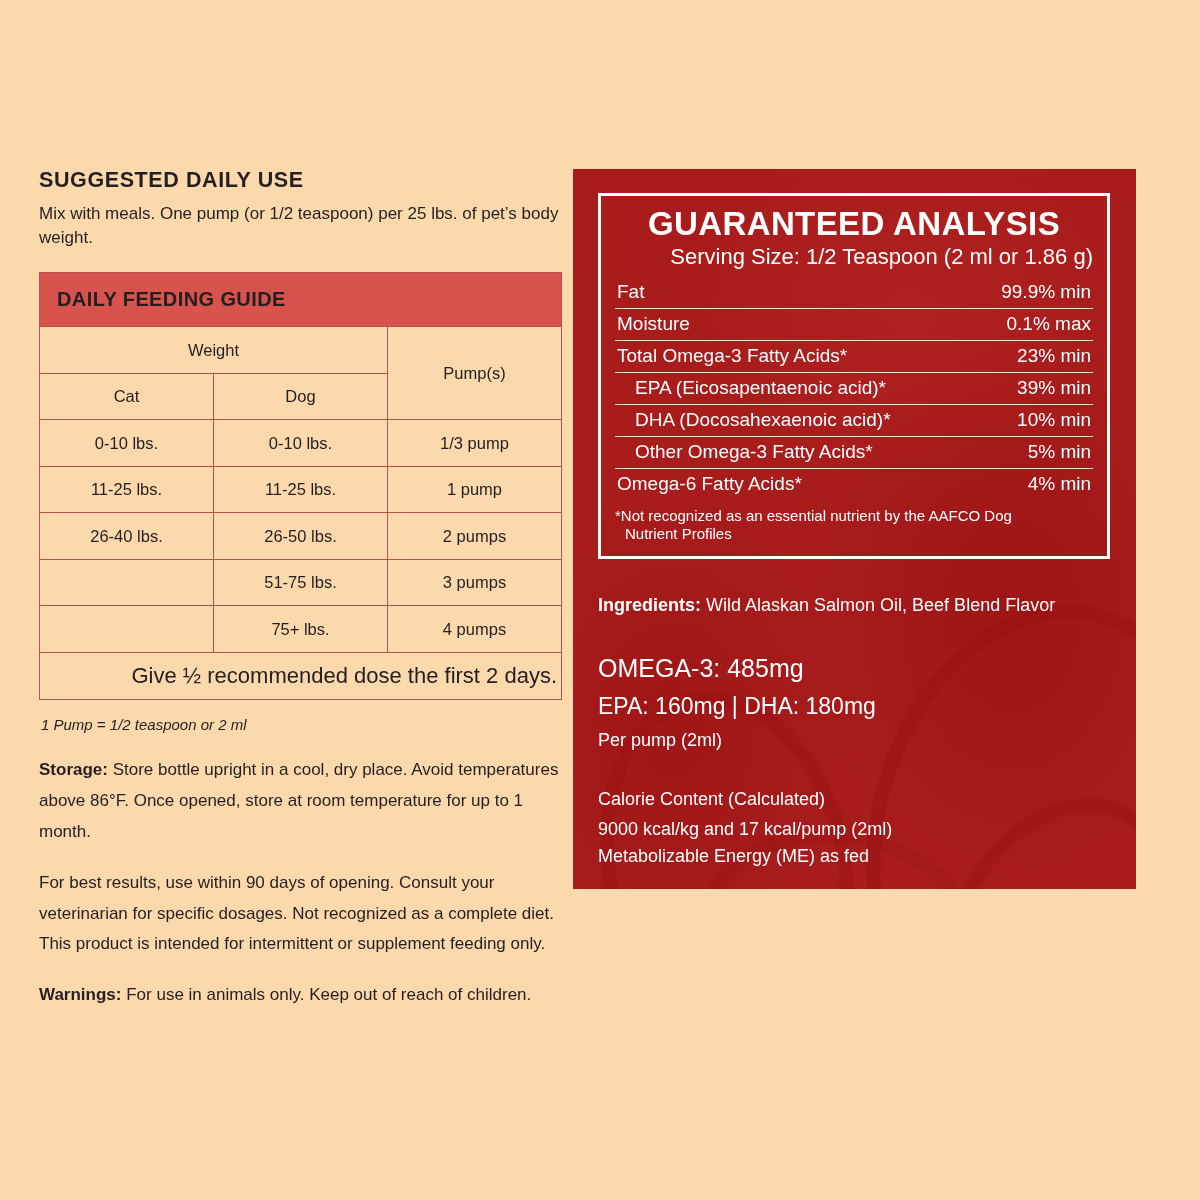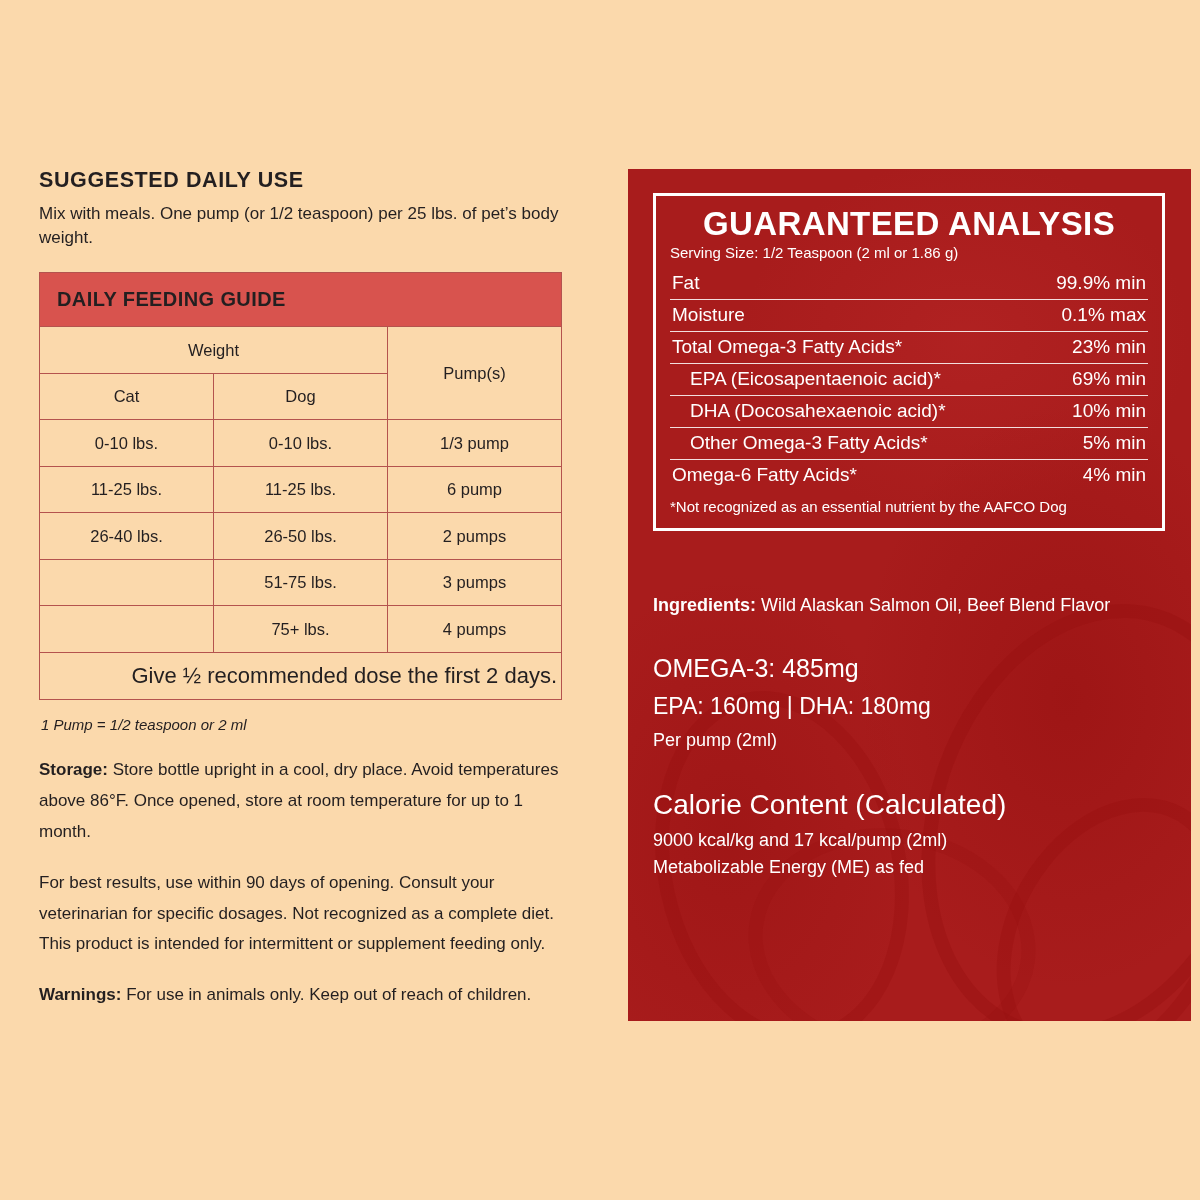--- a/index.html
+++ b/index.html
@@ -89,24 +89,24 @@
     color: #231f20;
     margin: 0 0 20px 0;
     max-width: 522px;
   }
   .para b { font-weight: bold; text-align: right; }
   .para.justify { text-align: justify; }
 
   
   .right-panel {
     position: absolute;
-    left: 628px;
+    left: 573px;
     top: 169px;
     width: 563px;
-    height: 852px;
+    height: 720px;
     background: #a81c1c;
     background:
       radial-gradient(ellipse 300px 420px at 78% 62%, rgba(150,16,16,0.55) 0%, rgba(168,28,28,0) 70%),
       radial-gradient(ellipse 260px 360px at 18% 78%, rgba(150,16,16,0.45) 0%, rgba(168,28,28,0) 72%),
       radial-gradient(ellipse 320px 260px at 60% 20%, rgba(186,40,40,0.45) 0%, rgba(168,28,28,0) 70%),
       #a81c1c;
     overflow: hidden;
   }
   .swirl {
     position: absolute;
@@ -132,22 +132,22 @@
     color: #fff;
     font-size: 33px;
     font-weight: bold;
     letter-spacing: 0.4px;
     text-align: center;
     margin: 0 0 2px 0;
     line-height: 1.08;
   }
   .ga-serving {
     color: #fff;
-    font-size: 15px;
-    text-align: left;
+    font-size: 22px;
+    text-align: right;
     margin: 0 0 7px 0;
   }
   .ga-table {
     width: 100%;
     border-collapse: collapse;
   }
   .ga-table td {
     color: #fff;
     font-size: 19px;
     padding: 4px 2px 5px 2px;
@@ -185,21 +185,21 @@
   .omega-main { font-size: 25px; margin-bottom: 10px; }
   .omega-sub  { font-size: 23px; margin-bottom: 10px; }
   .omega-per  { font-size: 18px; }
 
   .calorie-block {
     position: absolute;
     left: 25px;
     top: 620px;
     color: #fff;
   }
-  .cal-title { font-size: 28px; margin-bottom: 6px; }
+  .cal-title { font-size: 18px; margin-bottom: 6px; }
   .cal-line { font-size: 18px; line-height: 1.5; }
 </style>
 </head>
 <body>
 
 <div class="page">
 
   <div class="left-col">
     <div class="suggested-title">SUGGESTED DAILY USE</div>
     <div class="suggested-desc">Mix with meals. One pump (or 1/2 teaspoon) per 25 lbs. of pet’s body weight.</div>
@@ -218,21 +218,21 @@
         <td>Dog</td>
       </tr>
       <tr>
         <td>0-10 lbs.</td>
         <td>0-10 lbs.</td>
         <td>1/3 pump</td>
       </tr>
       <tr>
         <td>11-25 lbs.</td>
         <td>11-25 lbs.</td>
-        <td>6 pump</td>
+        <td>1 pump</td>
       </tr>
       <tr>
         <td>26-40 lbs.</td>
         <td>26-50 lbs.</td>
         <td>2 pumps</td>
       </tr>
       <tr>
         <td></td>
         <td>51-75 lbs.</td>
         <td>3 pumps</td>
@@ -275,38 +275,39 @@
         <tr>
           <td>Moisture</td>
           <td class="val">0.1% max</td>
         </tr>
         <tr>
           <td>Total Omega-3 Fatty Acids*</td>
           <td class="val">23% min</td>
         </tr>
         <tr>
           <td class="indent">EPA (Eicosapentaenoic acid)*</td>
-          <td class="val">69% min</td>
+          <td class="val">39% min</td>
         </tr>
         <tr>
           <td class="indent">DHA (Docosahexaenoic acid)*</td>
           <td class="val">10% min</td>
         </tr>
         <tr>
           <td class="indent">Other Omega-3 Fatty Acids*</td>
           <td class="val">5% min</td>
         </tr>
         <tr>
           <td>Omega-6 Fatty Acids*</td>
           <td class="val">4% min</td>
         </tr>
       </tbody>
         </table>
       <div class="ga-footnote">
         <span>*Not recognized as an essential nutrient by the AAFCO Dog</span>
+        <span class="ind">Nutrient Profiles</span>
       </div>
     </div>
 
     <div class="ingredients">
       <b>Ingredients:</b><span> Wild Alaskan Salmon Oil, Beef Blend Flavor</span>
     </div>
 
     <div class="omega-block">
       <div class="omega-main">OMEGA-3: 485mg</div>
       <div class="omega-sub">EPA: 160mg  |  DHA: 180mg</div>

